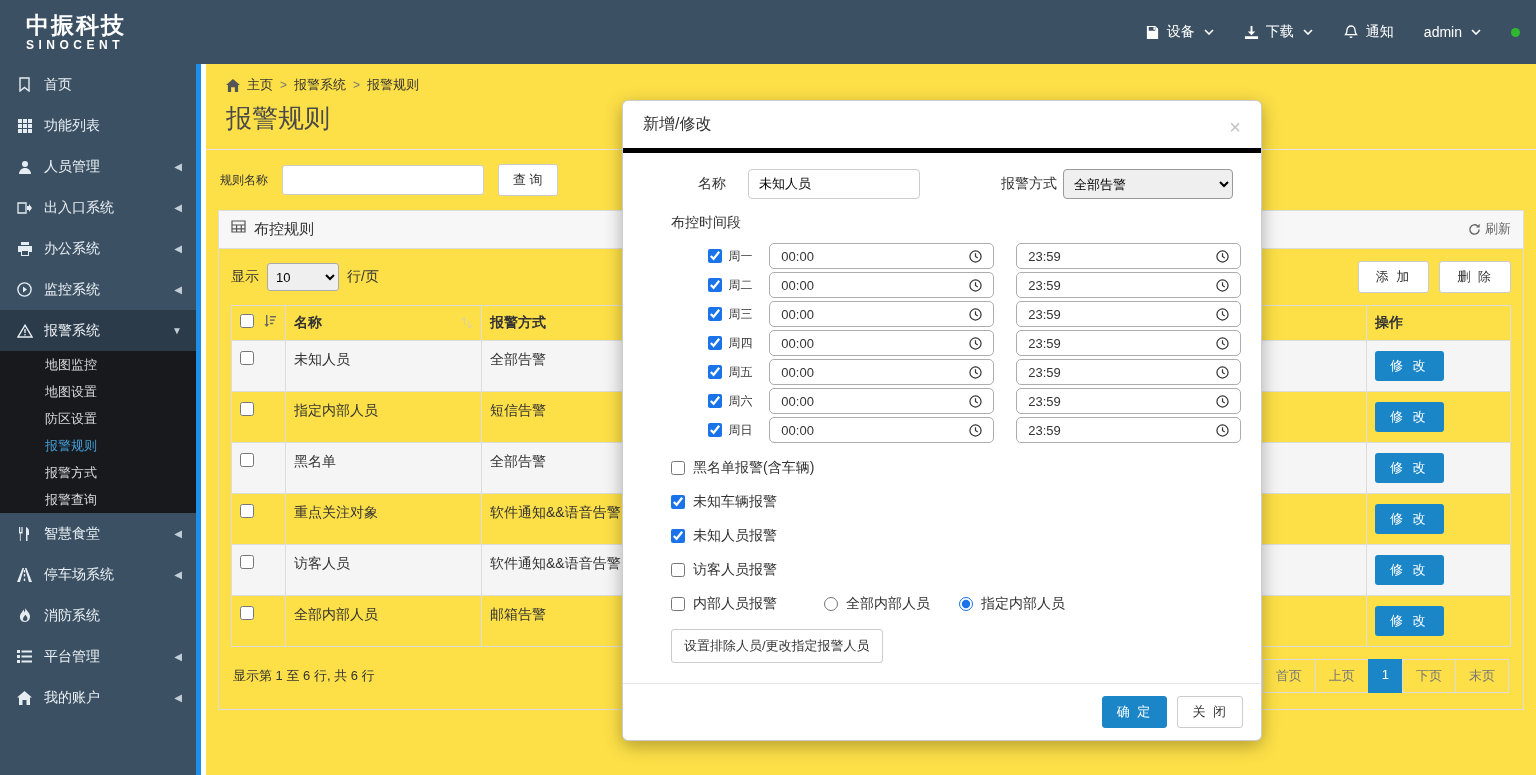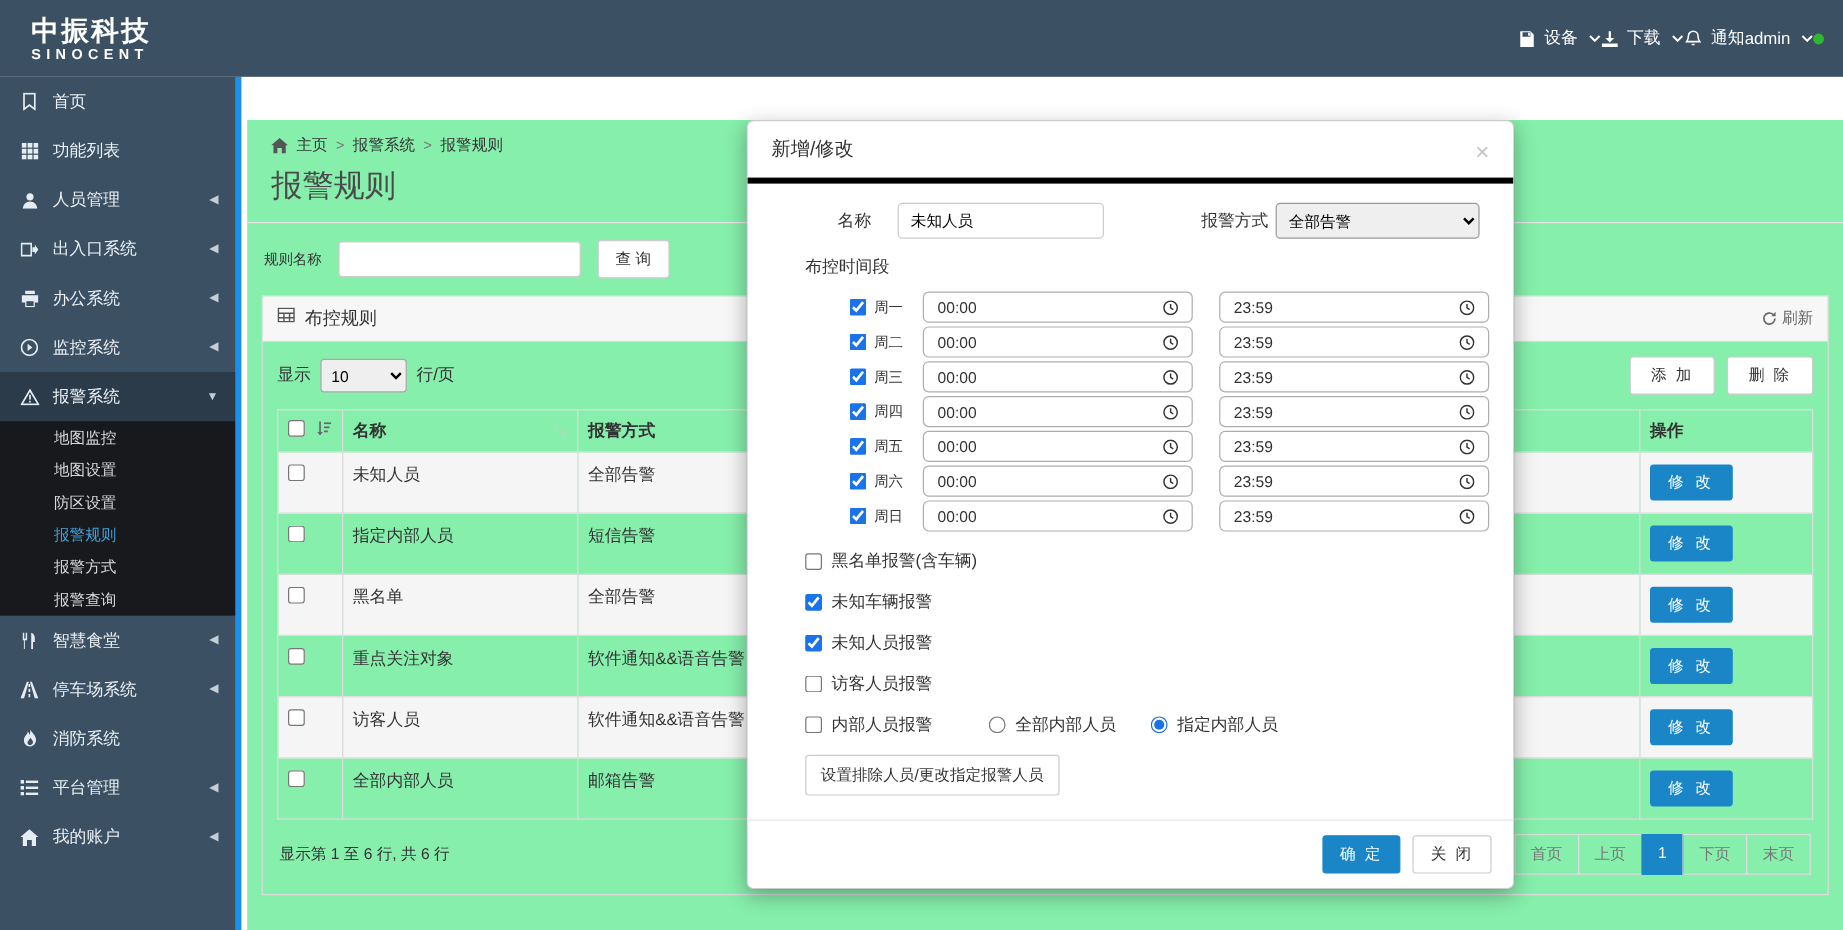--- a/index.html
+++ b/index.html
@@ -10,41 +10,41 @@
     background:#ffffff; color:#333;
   }
   
   .topbar{
     position:absolute; top:0; left:0; width:1536px; height:64px;
     background:#3b5063; display:flex; align-items:center; z-index:30;
   }
   .logo{ width:200px; padding-left:26px; color:#fff; }
   .logo .cn{ font-size:23px; font-weight:bold; letter-spacing:2px; line-height:26px;}
   .logo .en{ font-size:12px; font-weight:bold; letter-spacing:4.5px; line-height:14px;}
-  .topnav{ margin-left:auto; display:flex; align-items:center; padding-right:16px; color:#fff; font-size:14px;text-align:center;}
+  .topnav{ margin-left:auto; display:flex; align-items:center; gap:30px; padding-right:16px; color:#fff; font-size:14px;text-align:center;}
   .topnav .tn-item{ display:flex; align-items:center; gap:7px; cursor:pointer;}
   .tn-icon svg{ display:block; }
   .chev{ display:inline-block; margin-left:2px; }
   .dot{ width:9px; height:9px; border-radius:50%; background:#2fb830; }
   
   .sidebar{
     position:absolute; top:64px; left:0; bottom:0; width:201px;
     background:#3b5063; border-right:5px solid #1e8fe8; z-index:20;
   }
   .side-item{ height:41px; display:flex; align-items:center; padding:0 14px 0 16px;
     color:#eaf0f4; font-size:14px; cursor:pointer; }
   .side-item .s-icon{ width:17px; margin-right:11px; display:flex; justify-content:center;}
   .side-item .arrow{ margin-left:auto; color:#c3ced6; font-size:10px; }
   .side-item.expanded{ background:#2c3b4a; }
   .submenu{ background:#17191d; }
   .submenu .sub-item{ height:27px; display:flex; align-items:center; padding-left:45px;
     color:#d6d9dc; font-size:13px; cursor:pointer;}
   .submenu .sub-item.active{ color:#459fd6; }
   
-  .content{ position:absolute; top:64px; left:206px; right:0; bottom:0; background:#86efac; overflow:hidden;margin-top:36px;}
+  .content{ position:absolute; top:64px; left:206px; right:0; bottom:0; background:#fde047; overflow:hidden;}
   .breadcrumb{ padding:12px 20px 0 20px; font-size:13px; color:#333; display:flex; align-items:center; gap:7px;}
   .breadcrumb .sep{ color:#777; font-size:12px;}
   .page-title{ font-size:26px; font-weight:400; color:#4a4a4a; margin:7px 0 0 0; padding:0 20px 13px 20px;
     border-bottom:1px solid #e7e7e7;}
   .search-row{ display:flex; align-items:center; gap:14px; padding:14px 14px; }
   .search-row label{ font-size:12px; color:#333;}
   .search-row input{ width:202px; height:30px; border:1px solid #ccc; border-radius:3px; padding:0 8px; font-size:13px;}
   .btn{ background:#fff; border:1px solid #ccc; border-radius:3px; font-size:13px; color:#333;
     padding:6px 14px; cursor:pointer; font-family:inherit;}
   .btn-primary{ background:#1a86c8; border-color:#1a86c8; color:#fff; letter-spacing:2px;}

